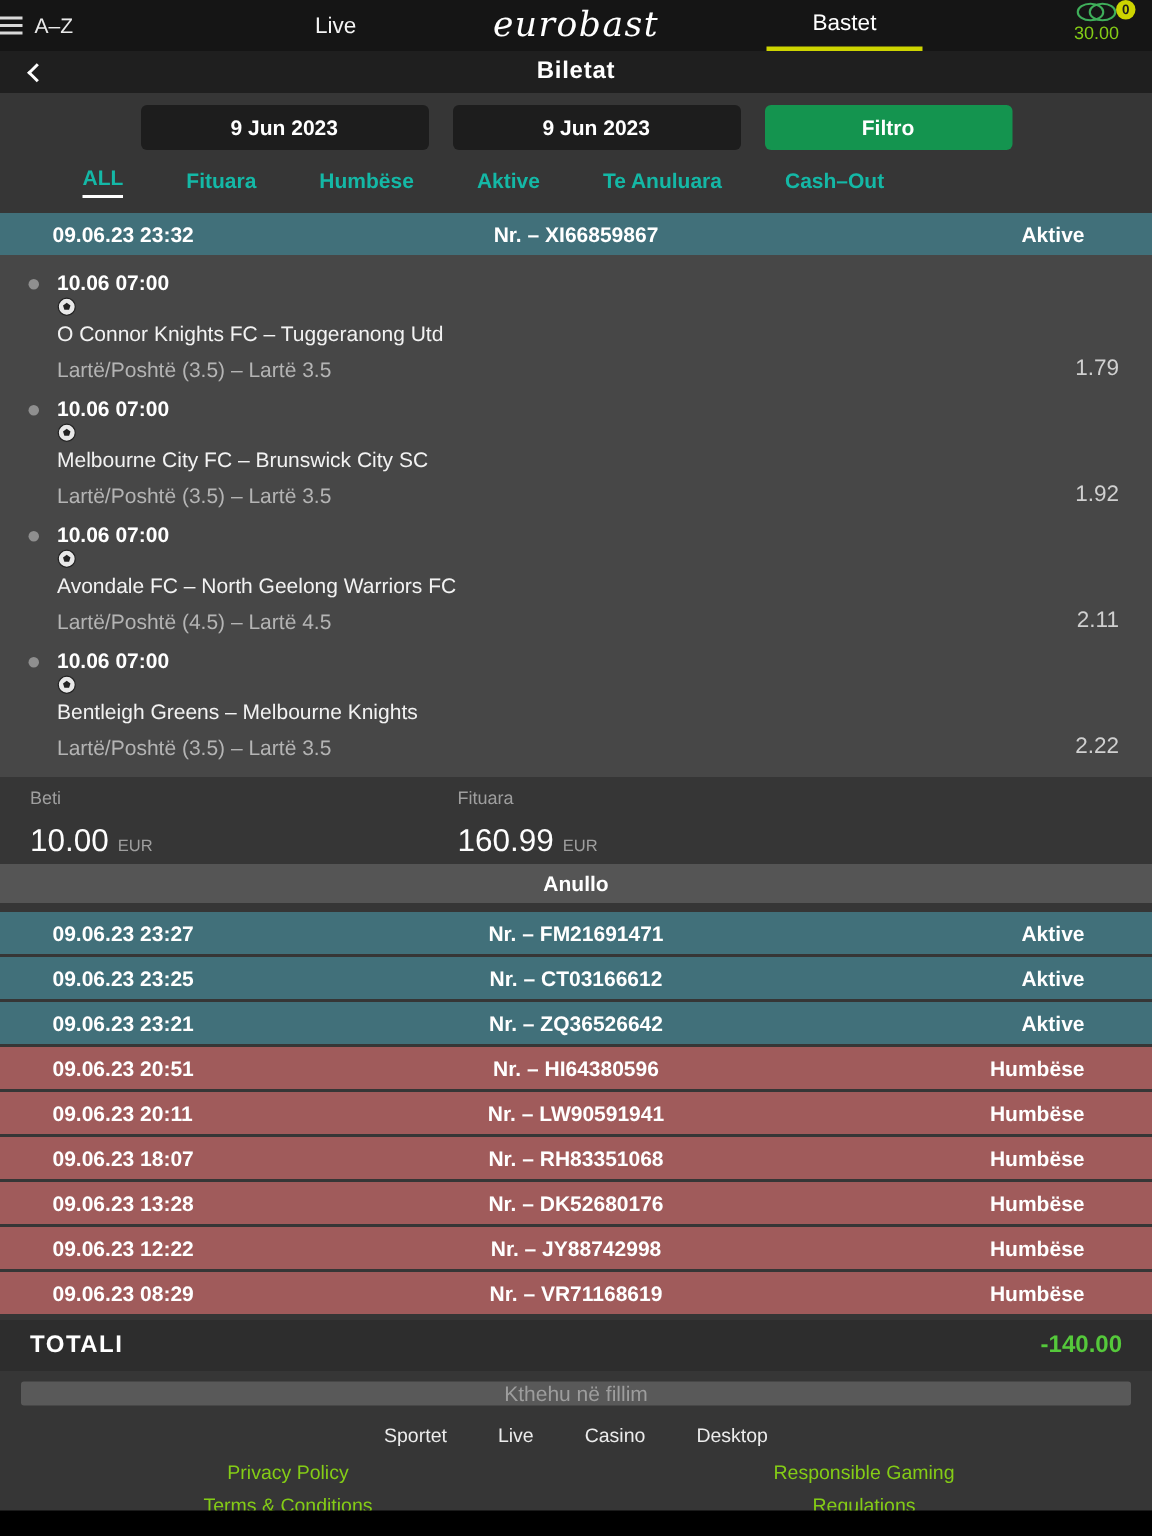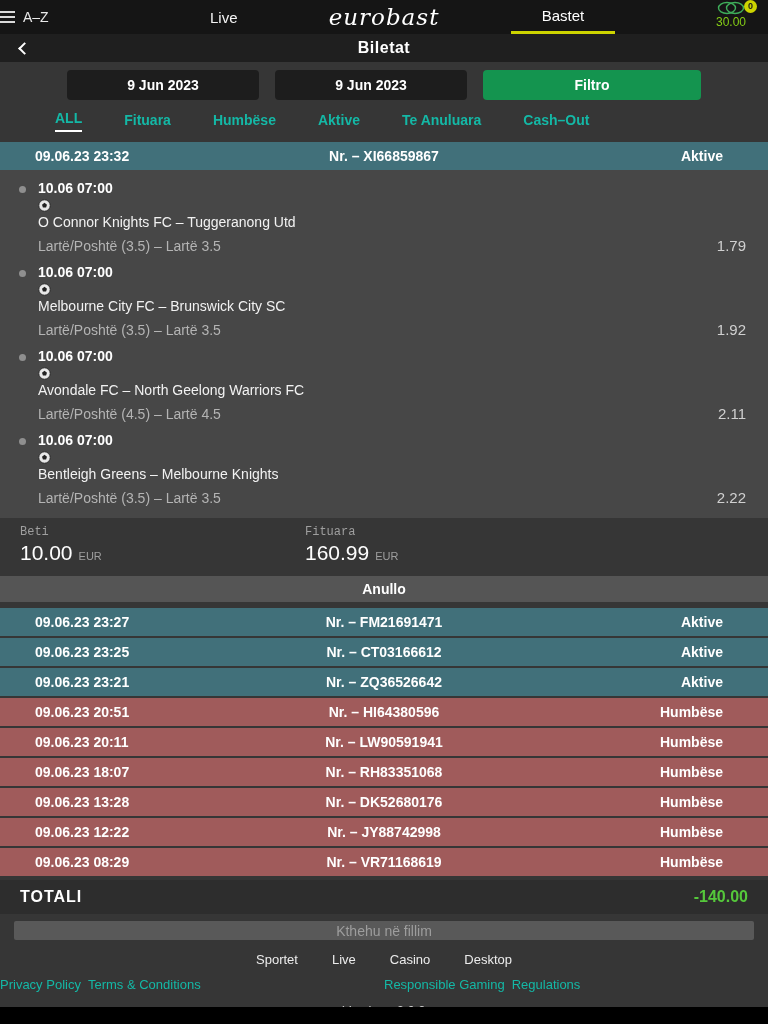--- a/index.html
+++ b/index.html
@@ -22,21 +22,21 @@
 
   
   .header { position:relative; flex:0 0 28px; background:#1f1f1f; display:flex; align-items:center; justify-content:center; }
   .back-btn { position:absolute; left:8px; top:0; width:28px; height:100%; display:flex; align-items:center; justify-content:center; cursor:pointer; }
   .chev { width:9px; height:9px; border-left:2px solid #fff; border-bottom:2px solid #fff; transform:rotate(45deg); margin-left:4px; }
   .header-title { font-size:16px; font-weight:bold; letter-spacing:.5px; }
 
   
   .filter-row { flex:0 0 46px; display:flex; align-items:center; justify-content:center; gap:16px; }
   .date-btn { width:192px; height:30px; background:#1d1d1d; border:none; border-radius:4px; color:#fff; font-size:14px; font-weight:bold; font-family:inherit; cursor:pointer; }
-  .filtro-btn { width:218px; height:30px; background:var(--filtro_green,#14944f); border:none; border-radius:4px; color:#fff; font-size:14px; font-weight:bold; font-family:inherit; cursor:pointer; }
+  .filtro-btn { width:165px; height:30px; background:var(--filtro_green,#14944f); border:none; border-radius:4px; color:#fff; font-size:14px; font-weight:bold; font-family:inherit; cursor:pointer; }
 
   
   .tabs { flex:0 0 34px; display:flex; align-items:flex-end; gap:42px; padding:0 0 10px 55px; font-size:14px; font-weight:bold; color:#14b8a6; }
   .tab { padding-bottom:4px; cursor:pointer; white-space:nowrap; }
   .tab.active { border-bottom:2px solid #fff; }
 
   
   .trow { height:28px; flex:0 0 28px; display:flex; align-items:center; position:relative; padding:0 45px 0 35px; font-size:14px; font-weight:bold; margin-bottom:2px; }
   .trow .t-num { position:absolute; left:50%; transform:translateX(-50%); }
   .trow .t-status { margin-left:auto; }
@@ -52,40 +52,40 @@
   .m-ball { height:15px; margin:1px 0; }
   .m-teams { font-size:14px; color:#f2f2f2; margin:1px 0 6px; line-height:17px; }
   .m-market-row { display:flex; justify-content:space-between; align-items:center; }
   .m-market { font-size:14px; color:#b4b4b4; }
   .m-odds { font-size:15px; color:#d0d0d0;text-align:right; }
 
   
   .summary { position:relative; flex:0 0 56px; }
   .sum-bet { position:absolute; left:20px; top:7px; }
   .sum-win { position:absolute; left:305px; top:7px; }
-  .sum-label { font-size:12px; color:#9f9f9f; margin-bottom:2px;font-family:Liberation Mono, monospace; }
+  .sum-label { font-size:12px; color:#9f9f9f; margin-bottom:10px; }
   .sum-val { font-size:21px; color:#fdfdfd; }
   .sum-cur { font-size:11px; color:#9f9f9f; margin-left:6px; }
 
   
   .anullo { flex:0 0 26px; background:#555; display:flex; align-items:center; justify-content:center; font-size:14px; font-weight:bold; margin:2px 0 6px; cursor:pointer; }
 
   
   .total-row { flex:0 0 34px; background:#2d2d2d; display:flex; align-items:center; justify-content:space-between; padding:0 20px; margin-top:2px; }
   .total-label { font-size:16px; font-weight:bold; letter-spacing:1px; }
   .total-value { font-size:16px; font-weight:bold; color:var(--total_green,#55c83b); }
 
   
   .back-top { margin:7px 14px 4px; height:26px; background:#595959; color:#9d9d9d; display:flex; align-items:center; justify-content:center; font-size:14px; border-radius:2px; cursor:pointer; }
 
   
   .f-nav { display:flex; justify-content:center; gap:34px; font-size:13px; color:#ececec; padding:8px 0 10px; }
   .f-nav span { cursor:pointer; }
   .f-cols { display:flex; }
-  .f-col { width:50%; display:flex; flex-direction:row; align-items:center; gap:7px; font-size:13px; color:#14b8a6; }
+  .f-col { width:50%; display:flex; flex-direction:column; align-items:center; gap:7px; font-size:13px; color:#84cc16; }
   .f-col span { cursor:pointer; }
   .f-version { text-align:center; font-size:13px; color:#cfcfcf; padding:11px 0 6px; }
   .bottom-bar { position:absolute; left:0; bottom:0; width:100%; height:17px; background:#000; }
 </style>
 </head>
 <body>
 
 <div class="page">
 
   <div class="topbar">

